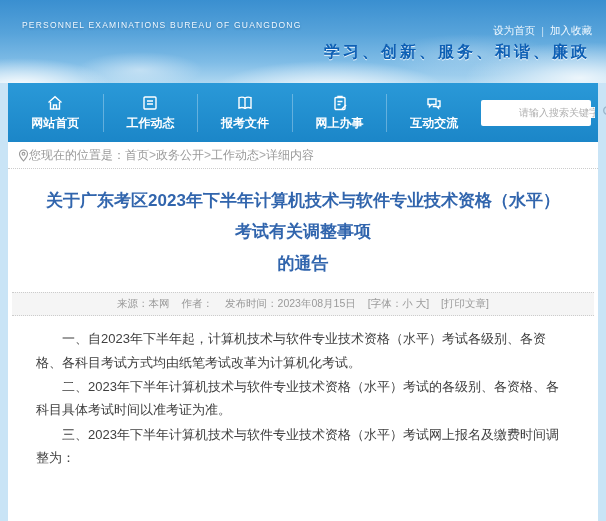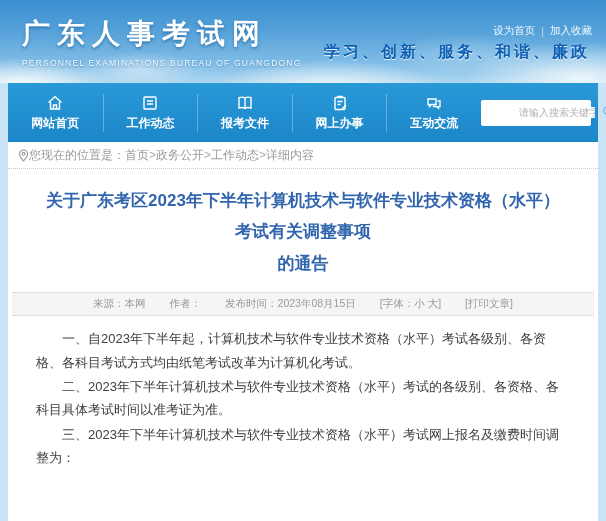--- a/index.html
+++ b/index.html
@@ -77,35 +77,34 @@
   .breadcrumb .crumb.current{ cursor:default; }
   .breadcrumb .bc-sep{ color:#aaa; }
   
   .article-title{
     padding:16px 30px 0; text-align:center;
     font-size:17px; font-weight:bold; color:#3165ad; line-height:1.85;
   }
   .meta-bar{
     margin:13px 4px 0; height:24px; background:#f5f5f5;
     border-top:1px dotted #ccc; border-bottom:1px dotted #ccc;
-    display:flex; justify-content:center; align-items:center; gap:24px;
+    display:flex; justify-content:center; align-items:center; gap:12px;
     font-size:10.5px; color:#9a9a9a; white-space:nowrap;
   }
   .meta-bar span[data-interactable="true"]{ cursor:pointer; }
   .content{ padding:10px 28px 0; font-size:13px; color:#404040; line-height:1.8; }
   .content p{ margin:1px 0; }
   .content p.indent{ text-indent:2em; }
   .doc-link{ color:#2f66b0; text-decoration:underline; cursor:pointer; }
 </style>
 </head>
 <body>
 
 <div class="sky-header" data-interactable="false">
   <div class="logo-block" data-interactable="true">
-    <div class="logo-title" data-interactable="false">广东人事考试网</div>
     <div class="logo-sub" data-interactable="false">PERSONNEL EXAMINATIONS BUREAU OF GUANGDONG</div>
   </div>
   <div class="top-links" data-interactable="false">
     <span data-interactable="true">设为首页</span>
     <span class="sep" data-interactable="false">|</span>
     <span data-interactable="true">加入收藏</span>
   </div>
   <div class="slogan" data-interactable="false">学习、创新、服务、和谐、廉政</div>
 </div>
 

